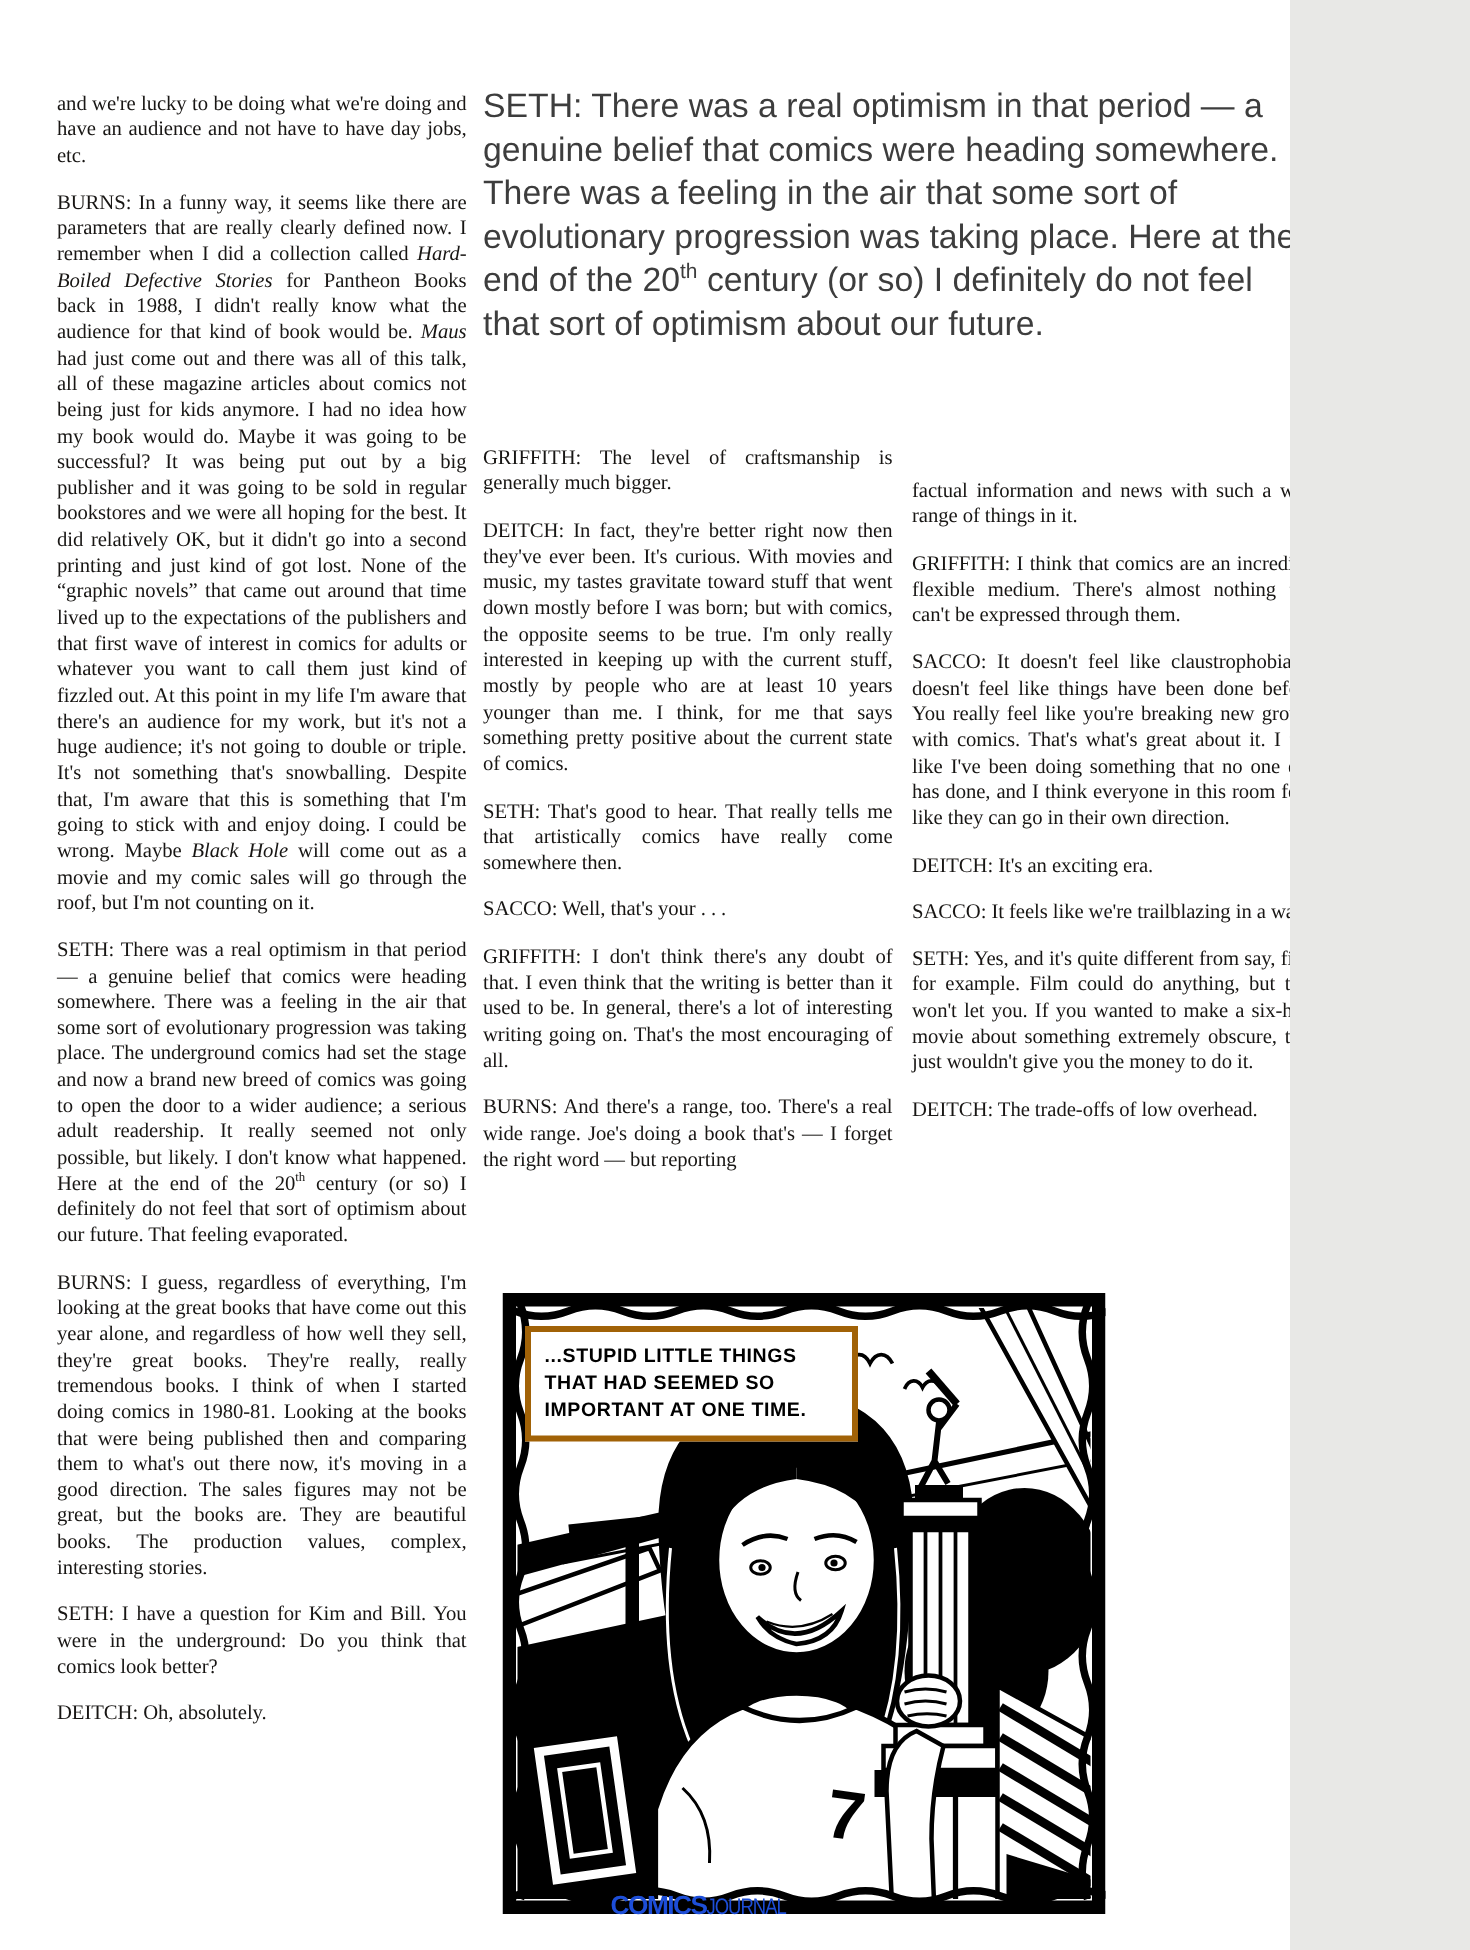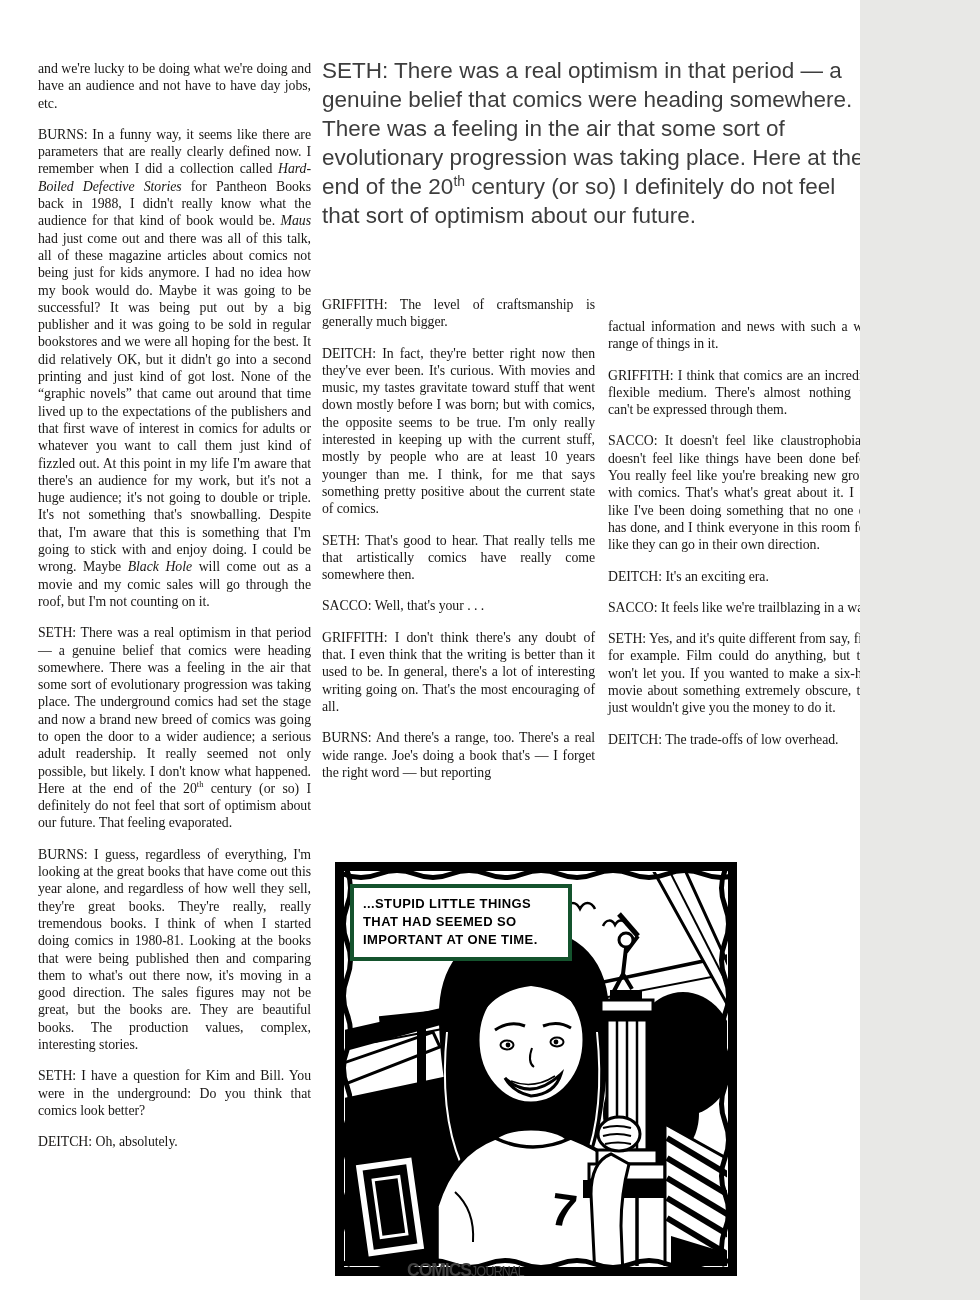--- a/index.html
+++ b/index.html
@@ -31,32 +31,32 @@
            align-items:center;font-family:"DejaVu Sans",sans-serif;font-style:italic;
            color:#ffffff;font-size:21px;line-height:19.5px;}
   .sixguys span:nth-child(odd){transform:rotate(-9deg)}
   .sixguys span:nth-child(even){transform:rotate(7deg)}
   .sixguys span:nth-child(3){margin-bottom:11px}
 
   
   .panel{position:absolute;left:335px;top:862px;width:402px;height:414px;}
   .panel svg{position:absolute;left:0;top:0;}
   .speechbox{position:absolute;left:15px;top:22px;width:196px;background:#ffffff;
-             border:4px solid #14532d;padding:7px 9px 8px 9px;
+             border:4px solid #a16207;padding:7px 9px 8px 9px;
              font-family:"Liberation Sans",sans-serif;font-weight:bold;font-size:13px;
              line-height:18px;letter-spacing:.4px;color:#000;}
 
   
   .caption{position:absolute;left:899px;top:1070px;width:80px;font-size:13px;line-height:16px;}
   .caption p{margin:0;text-align:center;}
   .caption p:first-child{text-align:center;}
 
   
   .logo{position:absolute;left:407px;top:1260px;font-family:"Liberation Sans",sans-serif;
-        color:#404040;white-space:nowrap;}
+        color:#1d4ed8;white-space:nowrap;}
   .logo .logo-bold{font-weight:bold;font-size:17.5px;letter-spacing:-1px;}
   .logo .logo-light{font-size:15px;letter-spacing:-0.8px;transform:scaleX(.82);
         display:inline-block;transform-origin:left bottom;}
   .pagenum{position:absolute;left:872px;top:1259px;font-family:Liberation Sans, sans-serif;
         font-size:22px;color:#a16207;}
   .pagenum .bd{font-weight:bold}
 </style>
 </head>
 <body>
 

